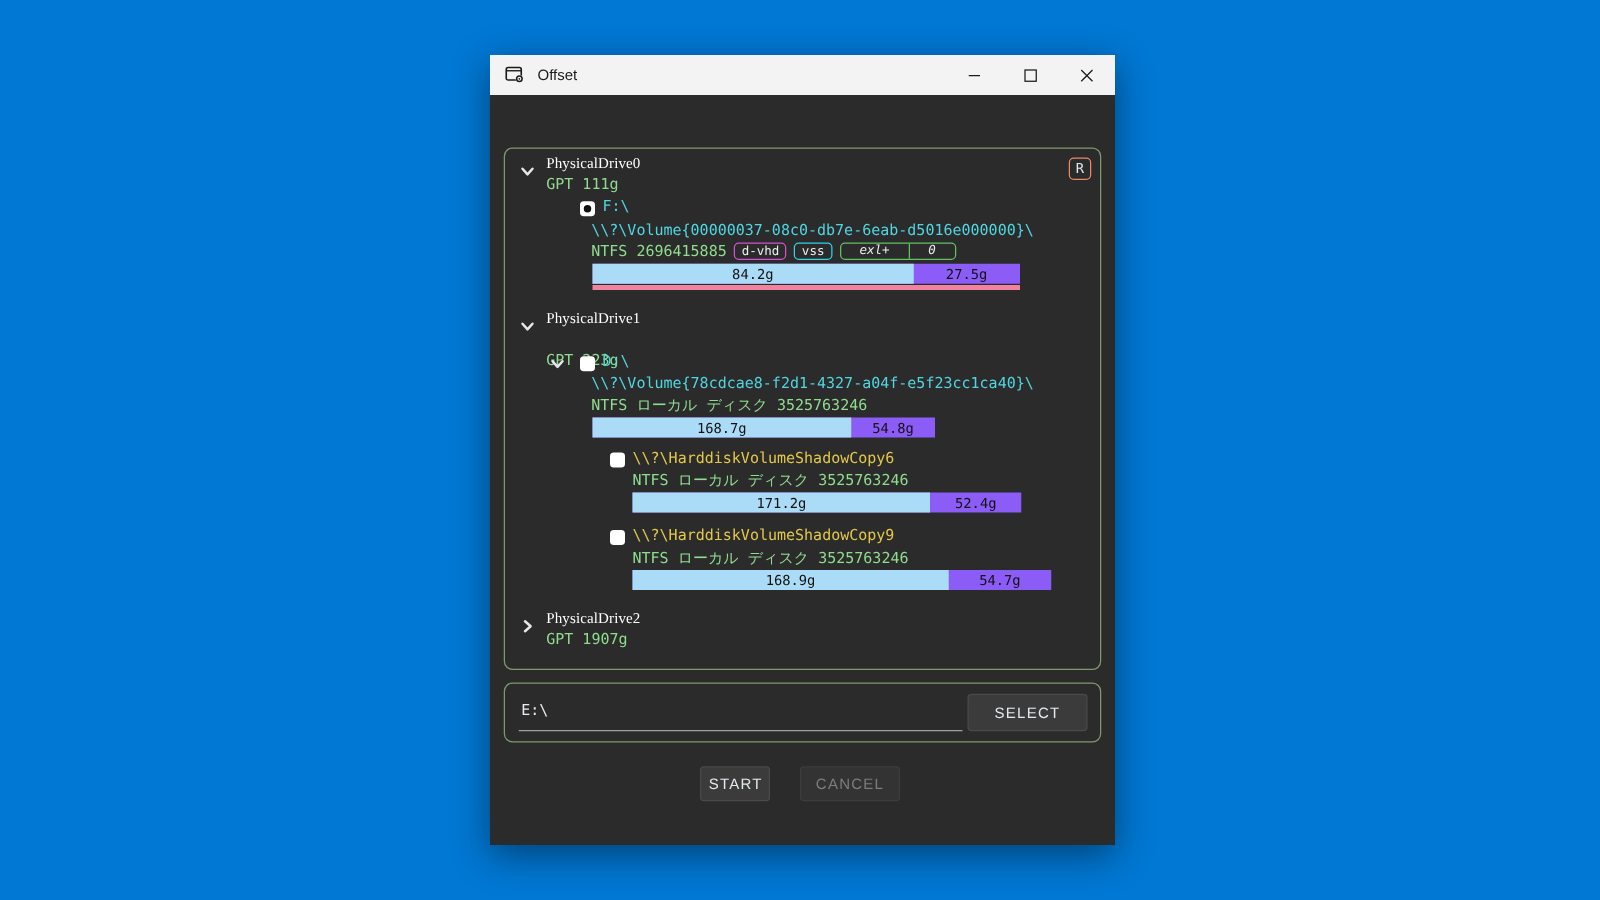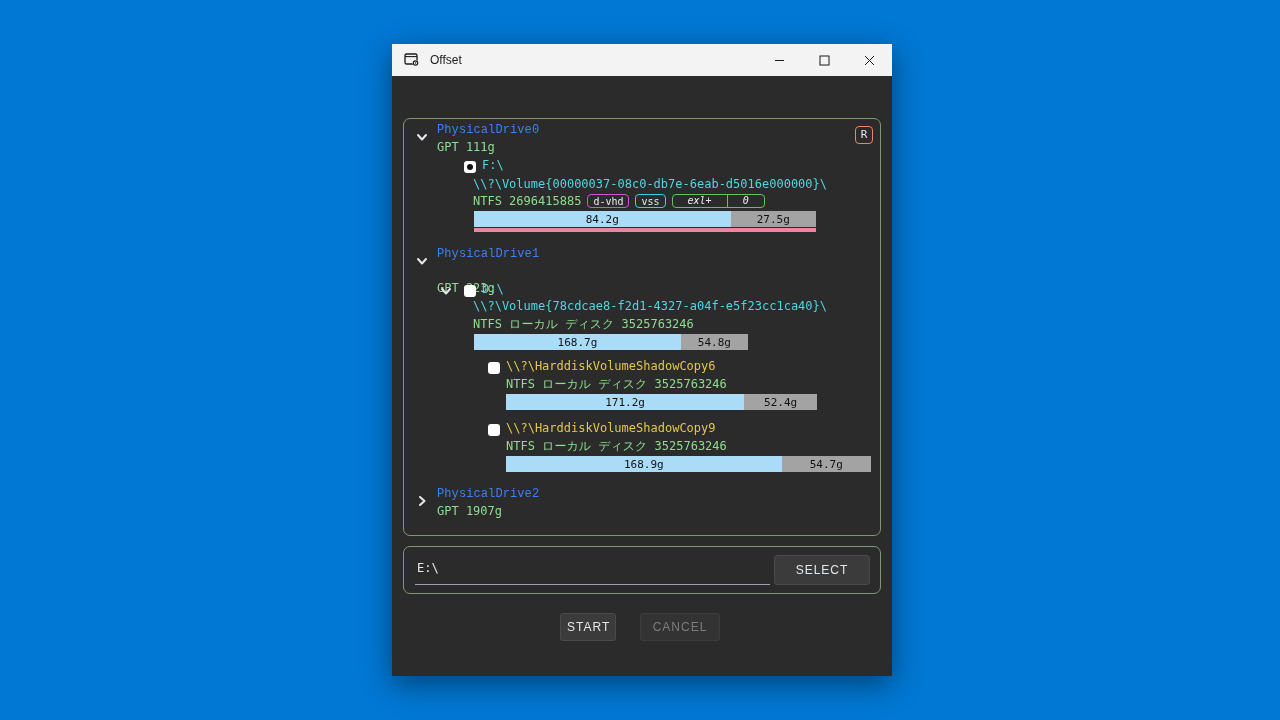--- a/index.html
+++ b/index.html
@@ -93,23 +93,23 @@
 
   .chev {
     position: absolute;
     width: 14px; height: 14px;
     color: #e4e8ec;
     font-size: 0;
   }
   .chev svg { display: block; }
 
   .drive-name {
-    color: #3b82f6;
-    font-size: 12px;
-    font-family: Liberation Mono, monospace;
+    color: #ffffff;
+    font-size: 12px;
+    font-family: Liberation Serif, serif;
     letter-spacing: 0.1px;
   }
   .drive-sub {
     color: #8fdc8f;
     font-size: 12px;
     font-family: "DejaVu Sans Mono", monospace;
   }
 
   .vol-label {
     color: #4fd6e0;
@@ -172,21 +172,21 @@
     padding: 0 15px;
     line-height: 12px;
     font-style: italic;
   }
   .tag.group > span + span { border-left: 1px solid #62c262; }
 
   
   .bar {
     position: absolute;
     height: 16px;
-    background: #a3a3a3;
+    background: #8b5cf6;
     box-sizing: border-box;
     display: flex;
   }
   .bar .used {
     background: #abdcf7;
     display: flex; align-items: center; justify-content: center;
     color: #111; font-size: 11px;
     font-family: "DejaVu Sans Mono", monospace;
     box-sizing: border-box;
   }
@@ -360,21 +360,21 @@
         <div class="vol-label shadow" style="position:absolute; left:102px; top:116px;">\\?\HarddiskVolumeShadowCopy6</div>
         <div class="vol-fs" style="position:absolute; left:102px; top:133px;">NTFS ローカル ディスク 3525763246</div>
         <div class="bar" style="left:102px; top:151px; width:311px;">
           <div class="used" style="width:76.6%;">171.2g</div>
           <div class="free">52.4g</div>
         </div>
 
         <div class="chk" style="left:84px; top:181px;"></div>
         <div class="vol-label shadow" style="position:absolute; left:102px; top:178px;">\\?\HarddiskVolumeShadowCopy9</div>
         <div class="vol-fs" style="position:absolute; left:102px; top:195px;">NTFS ローカル ディスク 3525763246</div>
-        <div class="bar" style="left:102px; top:213px; width:365px;">
+        <div class="bar" style="left:102px; top:213px; width:335px;">
           <div class="used" style="width:75.5%;">168.9g</div>
           <div class="free">54.7g</div>
         </div>
       </div>
 
       <div class="drive-block" style="left:0; top:364px; width:100%;">
         <div class="chev" style="left:11px; top:11px;">
           <svg width="14" height="14" viewBox="0 0 14 14">
               <path d="M5 3 L9.5 7 L5 11" fill="none" stroke="#e4e8ec" stroke-width="2" stroke-linecap="round" stroke-linejoin="round"></path>
             </svg>

